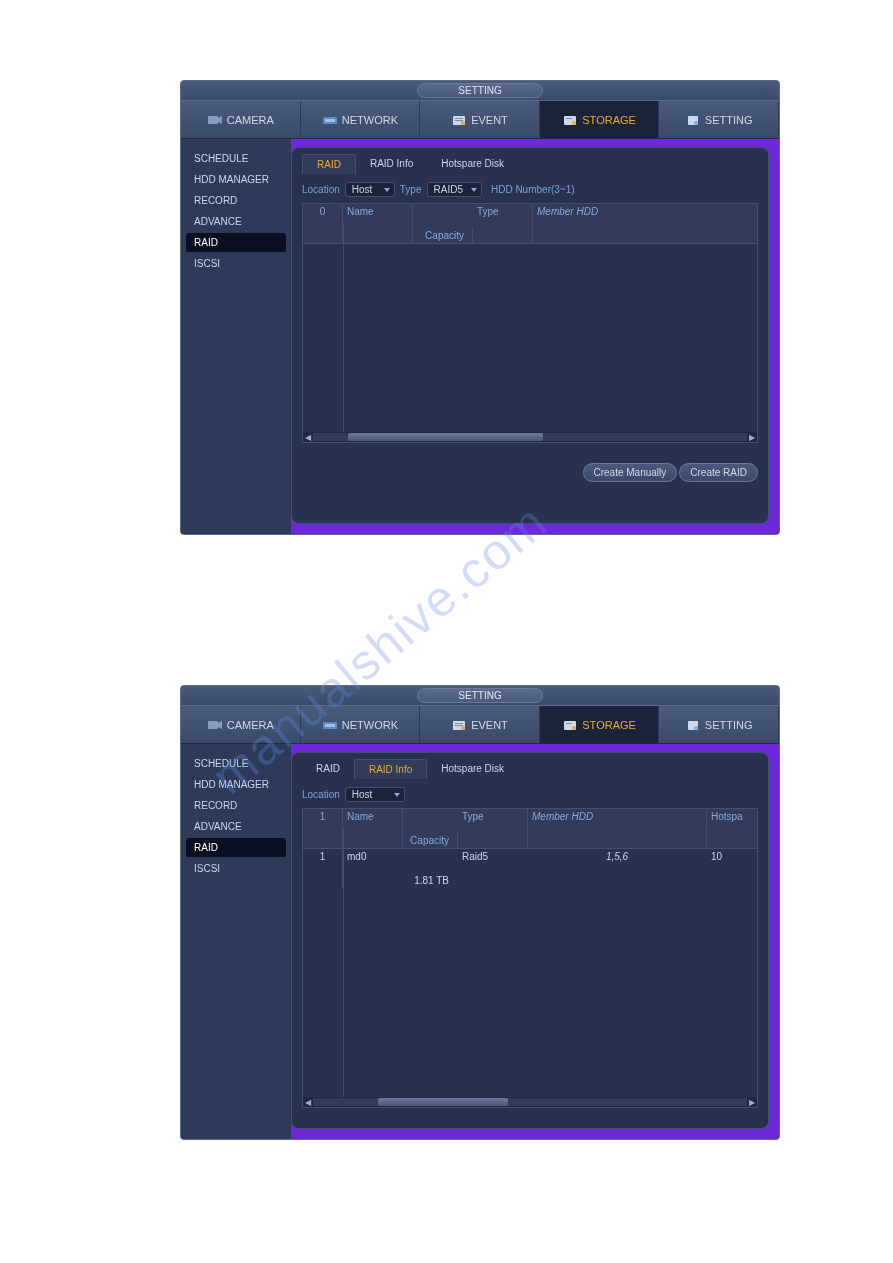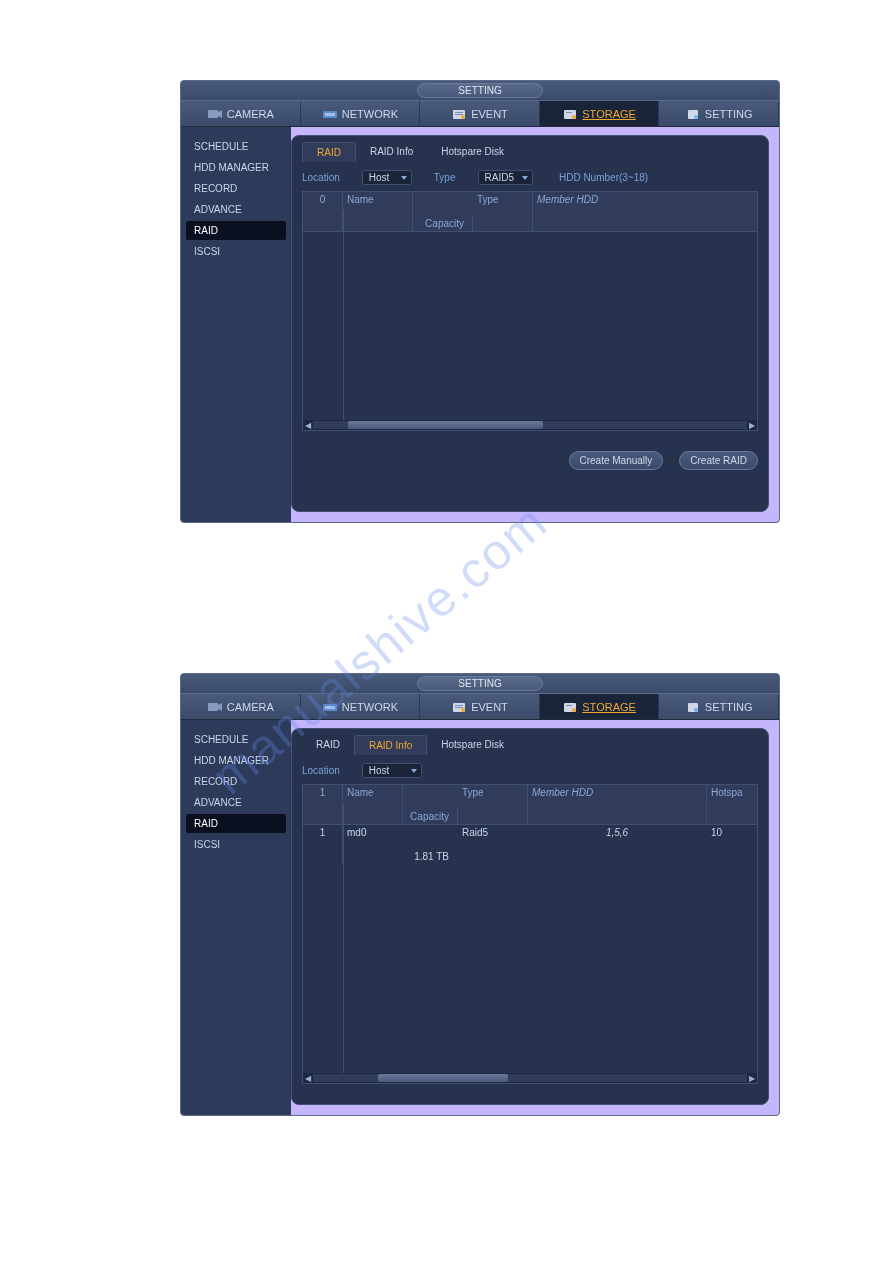--- a/index.html
+++ b/index.html
@@ -52,47 +52,47 @@
     background: linear-gradient(#5a6a8a, #4a5a7a);
     border: 1px solid #6a7a9a;
     border-radius: 10px;
     padding: 1px 40px;
     color: #e0e8f4;
     font-size: 10px;
   }
   .main-tabs {
     display: flex;
     background: linear-gradient(#4a5a7a, #3a4a6a);
-    height: 26px;
+    height: 38px;
     border-bottom: 1px solid #222a3a;
     text-align: right;
   }
   .main-tab {
     flex: 1;
     display: flex;
     align-items: center;
     justify-content: center;
     gap: 4px;
     color: #d0d8e8;
     font-size: 11px;
     cursor: pointer;
     border-right: 1px solid #2a3a5a;
   }
   .main-tab.active {
     background: #1a2438;
   }
-  .main-tab.active .tab-label { color: #f0a830; text-decoration: underline; }
+  .main-tab.active .tab-label { color: #f0a830; }
   .tab-icon {
     width: 16px; height: 14px;
     display: flex; align-items: center; justify-content: center;
   }
   .tab-icon svg { width: 100%; height: 100%; }
   .body-area {
     display: flex;
-    background: #c4b5fd;
+    background: #6d28d9;
     min-height: 395px;
   }
   .sidebar {
     width: 110px;
     padding: 10px 5px 10px 5px;
     background: #2d3a5a;
   }
   .sidebar-item {
     padding: 4px 8px;
     color: #c9d6e8;
@@ -128,21 +128,21 @@
   }
   .sub-tab.active {
     color: #f0a830;
     background: #303c5a;
     border: 1px solid #415070;
     border-bottom: none;
   }
   .filter-row {
     display: flex;
     align-items: center;
-    gap: 22px;
+    gap: 5px;
     margin-bottom: 6px;
     font-size: 10px;
   }
   .filter-label { color: #7aa0d8; }
   .dropdown {
     background: #1a2438;
     border: 1px solid #415070;
     border-radius: 3px;
     padding: 1px 18px 1px 6px;
     color: #c9d6e8;
@@ -226,21 +226,21 @@
     position: absolute;
     left: 8%;
     width: 45%;
     top: 0; bottom: 0;
     background: linear-gradient(#6a7a9a, #4a5a7a);
     border-radius: 2px;
   }
   .button-row {
     display: flex;
     justify-content: flex-end;
-    gap: 16px;
+    gap: 2px;
     margin-top: 20px;
   }
   .btn {
     background: linear-gradient(#4a5a7a, #3a4a6a);
     border: 1px solid #6a7a9a;
     border-radius: 10px;
     padding: 3px 10px;
     color: #d0d8e8;
     font-size: 10px;
     cursor: pointer;
@@ -325,21 +325,21 @@
         <div class="sub-tab active">RAID</div>
         <div class="sub-tab">RAID Info</div>
         <div class="sub-tab">Hotspare Disk</div>
       </div>
 
       <div class="filter-row">
         <span class="filter-label">Location</span>
         <span class="dropdown">Host</span>
         <span class="filter-label">Type</span>
         <span class="dropdown">RAID5</span>
-        <span class="hdd-num">HDD Number(3~18)</span>
+        <span class="hdd-num">HDD Number(3~1)</span>
       </div>
 
       <div class="table-box">
         <div class="table-header">
           <div class="th col-idx">0</div>
           <div class="th col-name">Name</div>
           <div class="th col-cap">Capacity</div>
           <div class="th col-type">Type</div>
           <div class="th col-member" style="border-right:none">Member HDD</div>
         </div>

